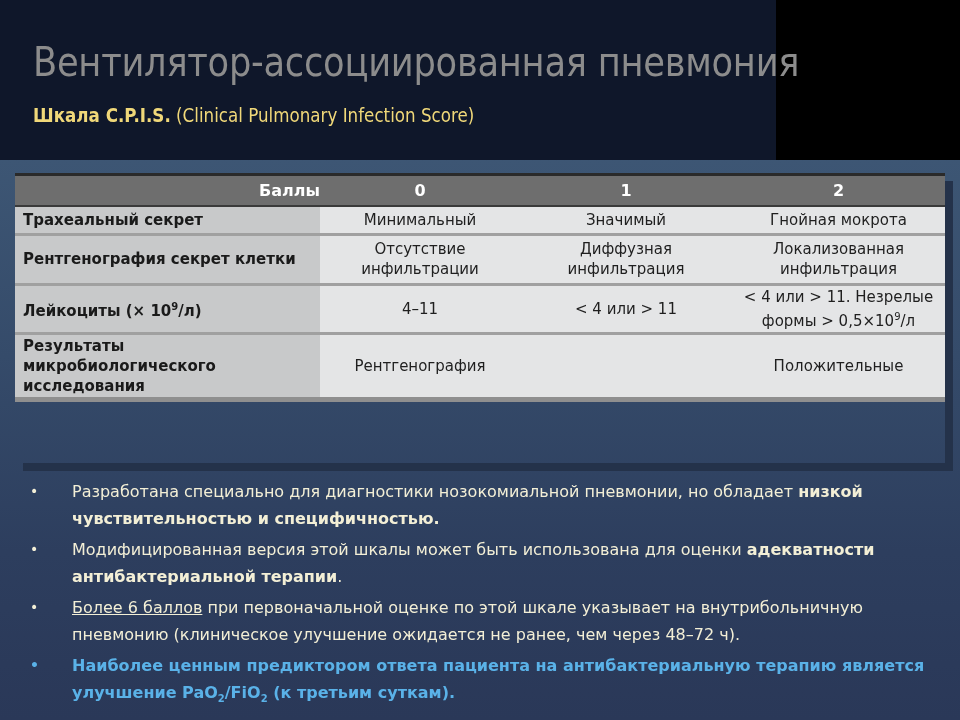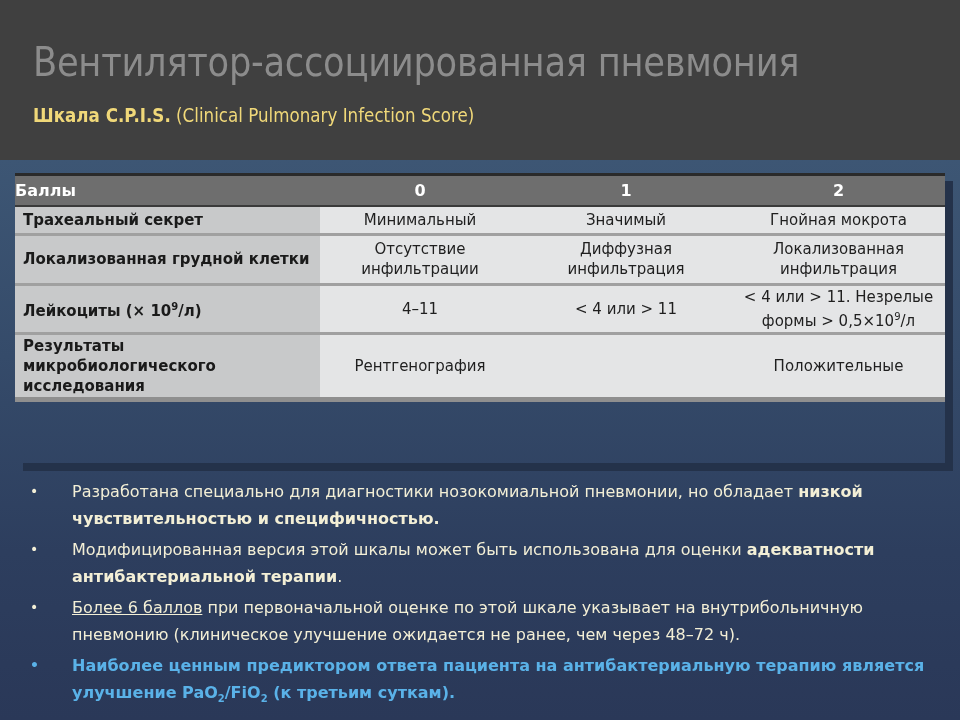--- a/index.html
+++ b/index.html
@@ -3,22 +3,22 @@
 <meta charset="utf-8">
 <style>
   * { box-sizing: border-box; margin: 0; padding: 0; }
   html, body { width: 960px; height: 720px; overflow: hidden; }
   body {
     font-family: "Liberation Sans", "DejaVu Sans", sans-serif;
     background: #000;
     position: relative;
   }
   .header {
-    position: absolute; left: 0; top: 0; width: 960px; height: 160px;
-    background: #404040;
+    position: absolute; left: 0; top: 0; width: 776px; height: 160px;
+    background: #0f172a;
     padding-left: 39px;
   }
   .title {
     position: absolute; left: 33px; top: 38px;
     font-size: 41px; color: #8c8c8c; letter-spacing: -0.3px;
     font-family: "DejaVu Sans", sans-serif; font-weight: normal;
     transform: scaleX(0.86); transform-origin: left top; white-space: nowrap;
   }
   .subtitle {
     position: absolute; left: 33px; top: 104px;
@@ -37,21 +37,21 @@
     border-top: 3px solid #2a2a2a;
   }
   table {
     width: 100%; border-collapse: collapse; table-layout: fixed;
     font-family: "DejaVu Sans", sans-serif; font-size: 15px; color: #1f1f1f;
   }
   th {
     background: #6e6e6e; color: #fff; font-weight: bold; height: 30px;
     font-size: 16px; text-align: center; border-bottom: 2px solid #3a3a3a;
   }
-  th.first { text-align: left; padding-left: 0; margin-top: 20px; }
+  th.first { text-align: right; padding-left: 0; margin-top: 20px; }
   td {
     background: #e4e5e6; text-align: center; vertical-align: middle;
     border-bottom: 3px solid #a0a0a0; line-height: 20px; padding: 1px 4px;
   }
   td.rowhead {
     background: #c8c9ca; text-align: left; font-weight: bold; padding-left: 8px;
     color: #1a1a1a;
     margin-left: 40px;
   }
   tr:last-child td { border-bottom: 5px solid #8f8f8f; }
@@ -99,21 +99,21 @@
         </tr>
       </thead>
       <tbody>
         <tr style="height:28px">
           <td class="rowhead">Трахеальный секрет</td>
           <td>Минимальный</td>
           <td>Значимый</td>
           <td>Гнойная мокрота</td>
         </tr>
         <tr style="height:50px">
-          <td class="rowhead">Локализованная грудной клетки</td>
+          <td class="rowhead">Рентгенография секрет клетки</td>
           <td>Отсутствие инфильтрации</td>
           <td>Диффузная инфильтрация</td>
           <td>Локализованная инфильтрация</td>
         </tr>
         <tr style="height:49px">
           <td class="rowhead"><span>Лейкоциты (× 10</span><sup>9</sup><span>/л)</span></td>
           <td>4–11</td>
           <td>&lt; 4 или &gt; 11</td>
           <td><span>&lt; 4 или &gt; 11. Незрелые формы &gt; 0,5×10</span><sup>9</sup><span>/л</span></td>
         </tr>

